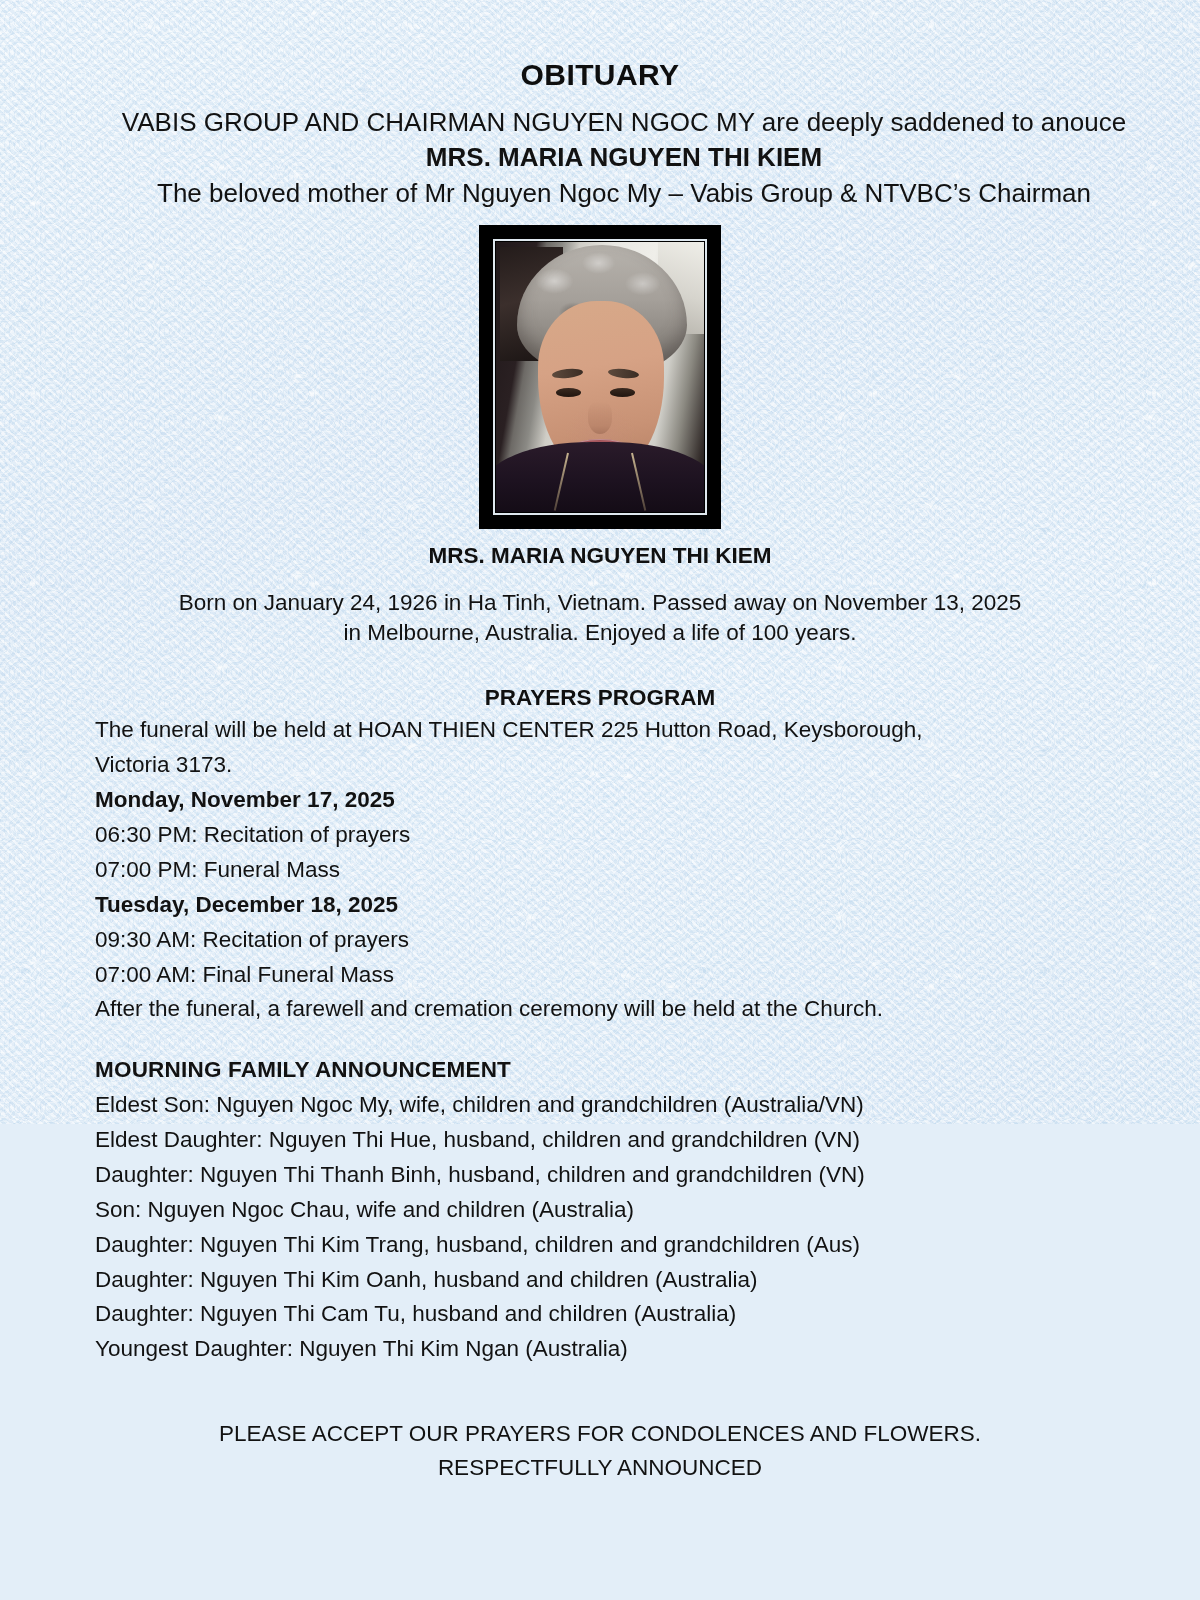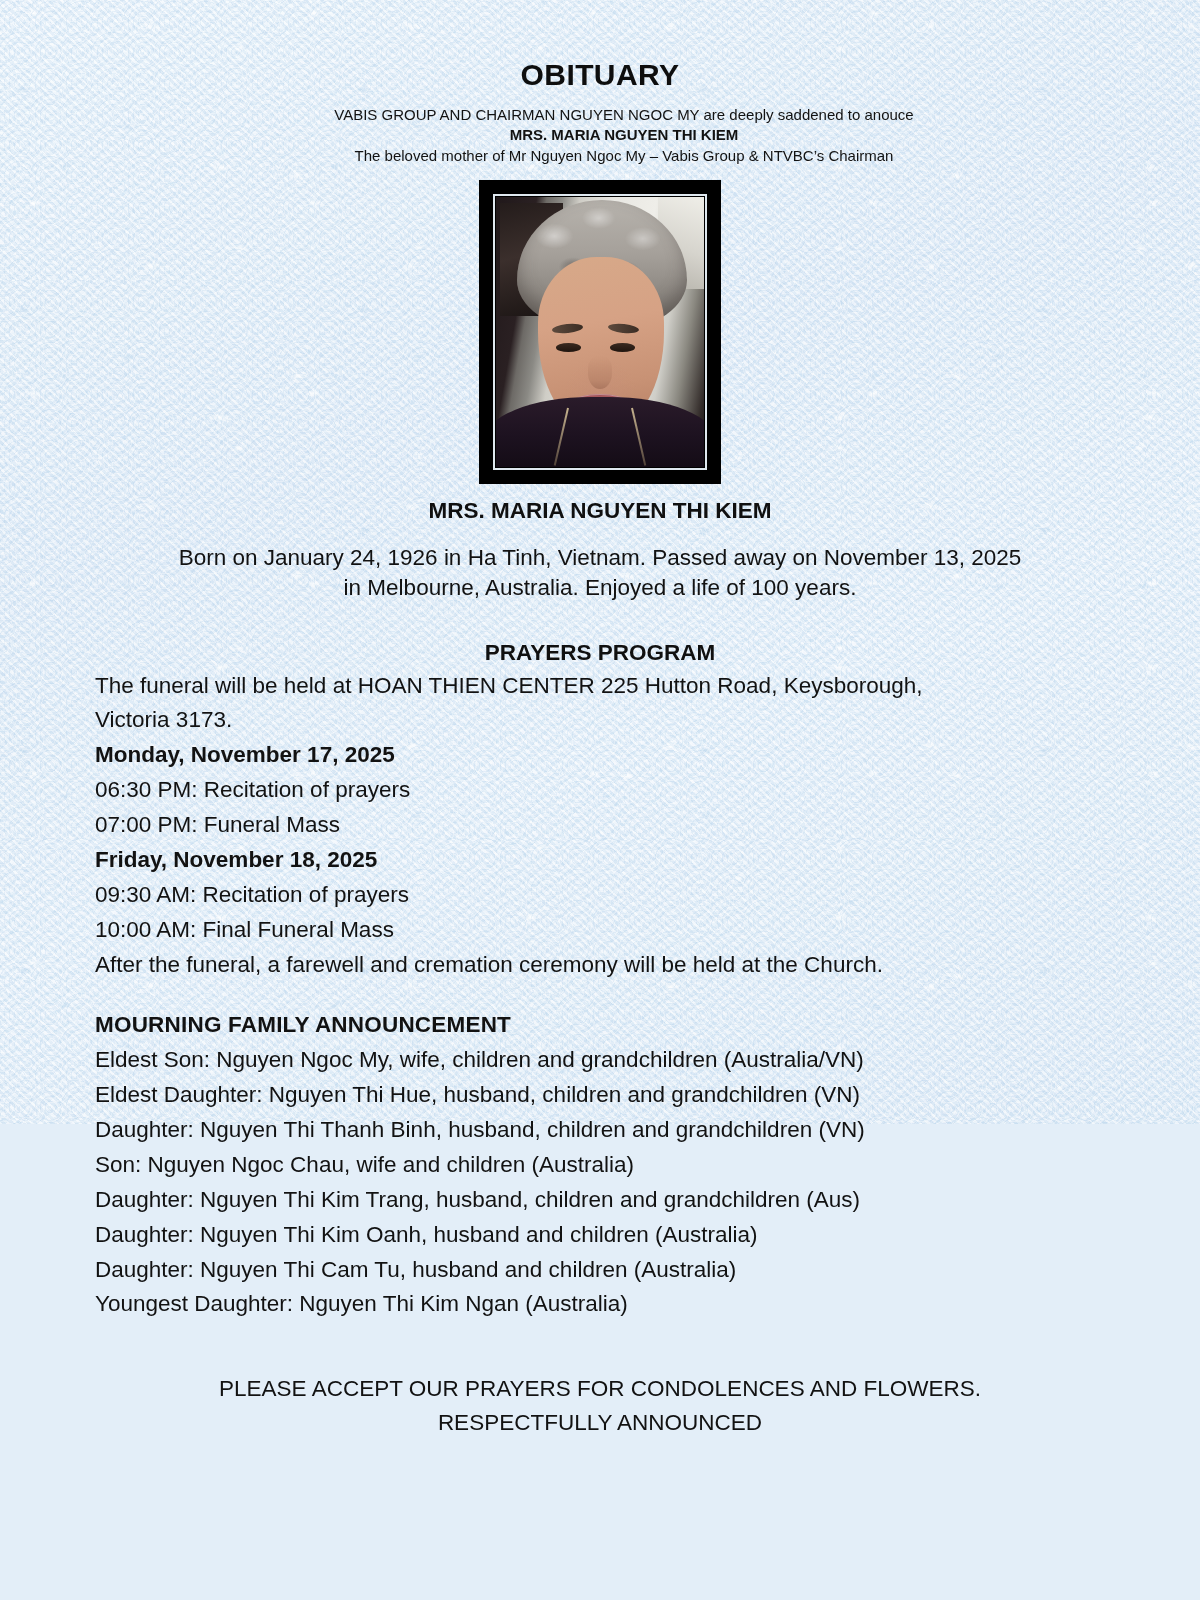--- a/index.html
+++ b/index.html
@@ -75,21 +75,21 @@
     font-size: 30px;
     font-weight: bold;
     letter-spacing: .4px;
     color: #0e0e0e;
     line-height: 1.1;
   }
 
   .center-block {
     text-align: center;
     color: #121212;
-    font-size: 15px;
+    font-size: 26px;
     line-height: 1.36;
     padding: 0 56px;
     margin-top: 14px;
     margin-left: 48px;
   }
   .center-line { display: block; }
   .center-line.bold { font-weight: bold; }
 
   
   .portrait-wrap {
@@ -295,23 +295,23 @@
     <div class="gap"></div>
 
     <div class="section-head">PRAYERS PROGRAM</div>
 
     <div class="left-block">
       <span class="left-line">The funeral will be held at HOAN THIEN CENTER 225 Hutton Road, Keysborough,</span>
       <span class="left-line">Victoria 3173.</span>
       <span class="left-line bold">Monday, November 17, 2025</span>
       <span class="left-line">06:30 PM: Recitation of prayers</span>
       <span class="left-line">07:00 PM: Funeral Mass</span>
-      <span class="left-line bold">Friday, November 18, 2025</span>
+      <span class="left-line bold">Tuesday, December 18, 2025</span>
       <span class="left-line">09:30 AM: Recitation of prayers</span>
-      <span class="left-line">10:00 AM: Final Funeral Mass</span>
+      <span class="left-line">07:00 AM: Final Funeral Mass</span>
       <span class="left-line">After the funeral, a farewell and cremation ceremony will be held at the Church.</span>
     </div>
 
     <div class="gap-sm"></div>
 
     <div class="left-block">
       <span class="left-head">MOURNING FAMILY ANNOUNCEMENT</span>
       <span class="left-line">Eldest Son: Nguyen Ngoc My, wife, children and grandchildren (Australia/VN)</span>
       <span class="left-line">Eldest Daughter: Nguyen Thi Hue, husband, children and grandchildren (VN)</span>
       <span class="left-line">Daughter: Nguyen Thi Thanh Binh, husband, children and grandchildren (VN)</span>

